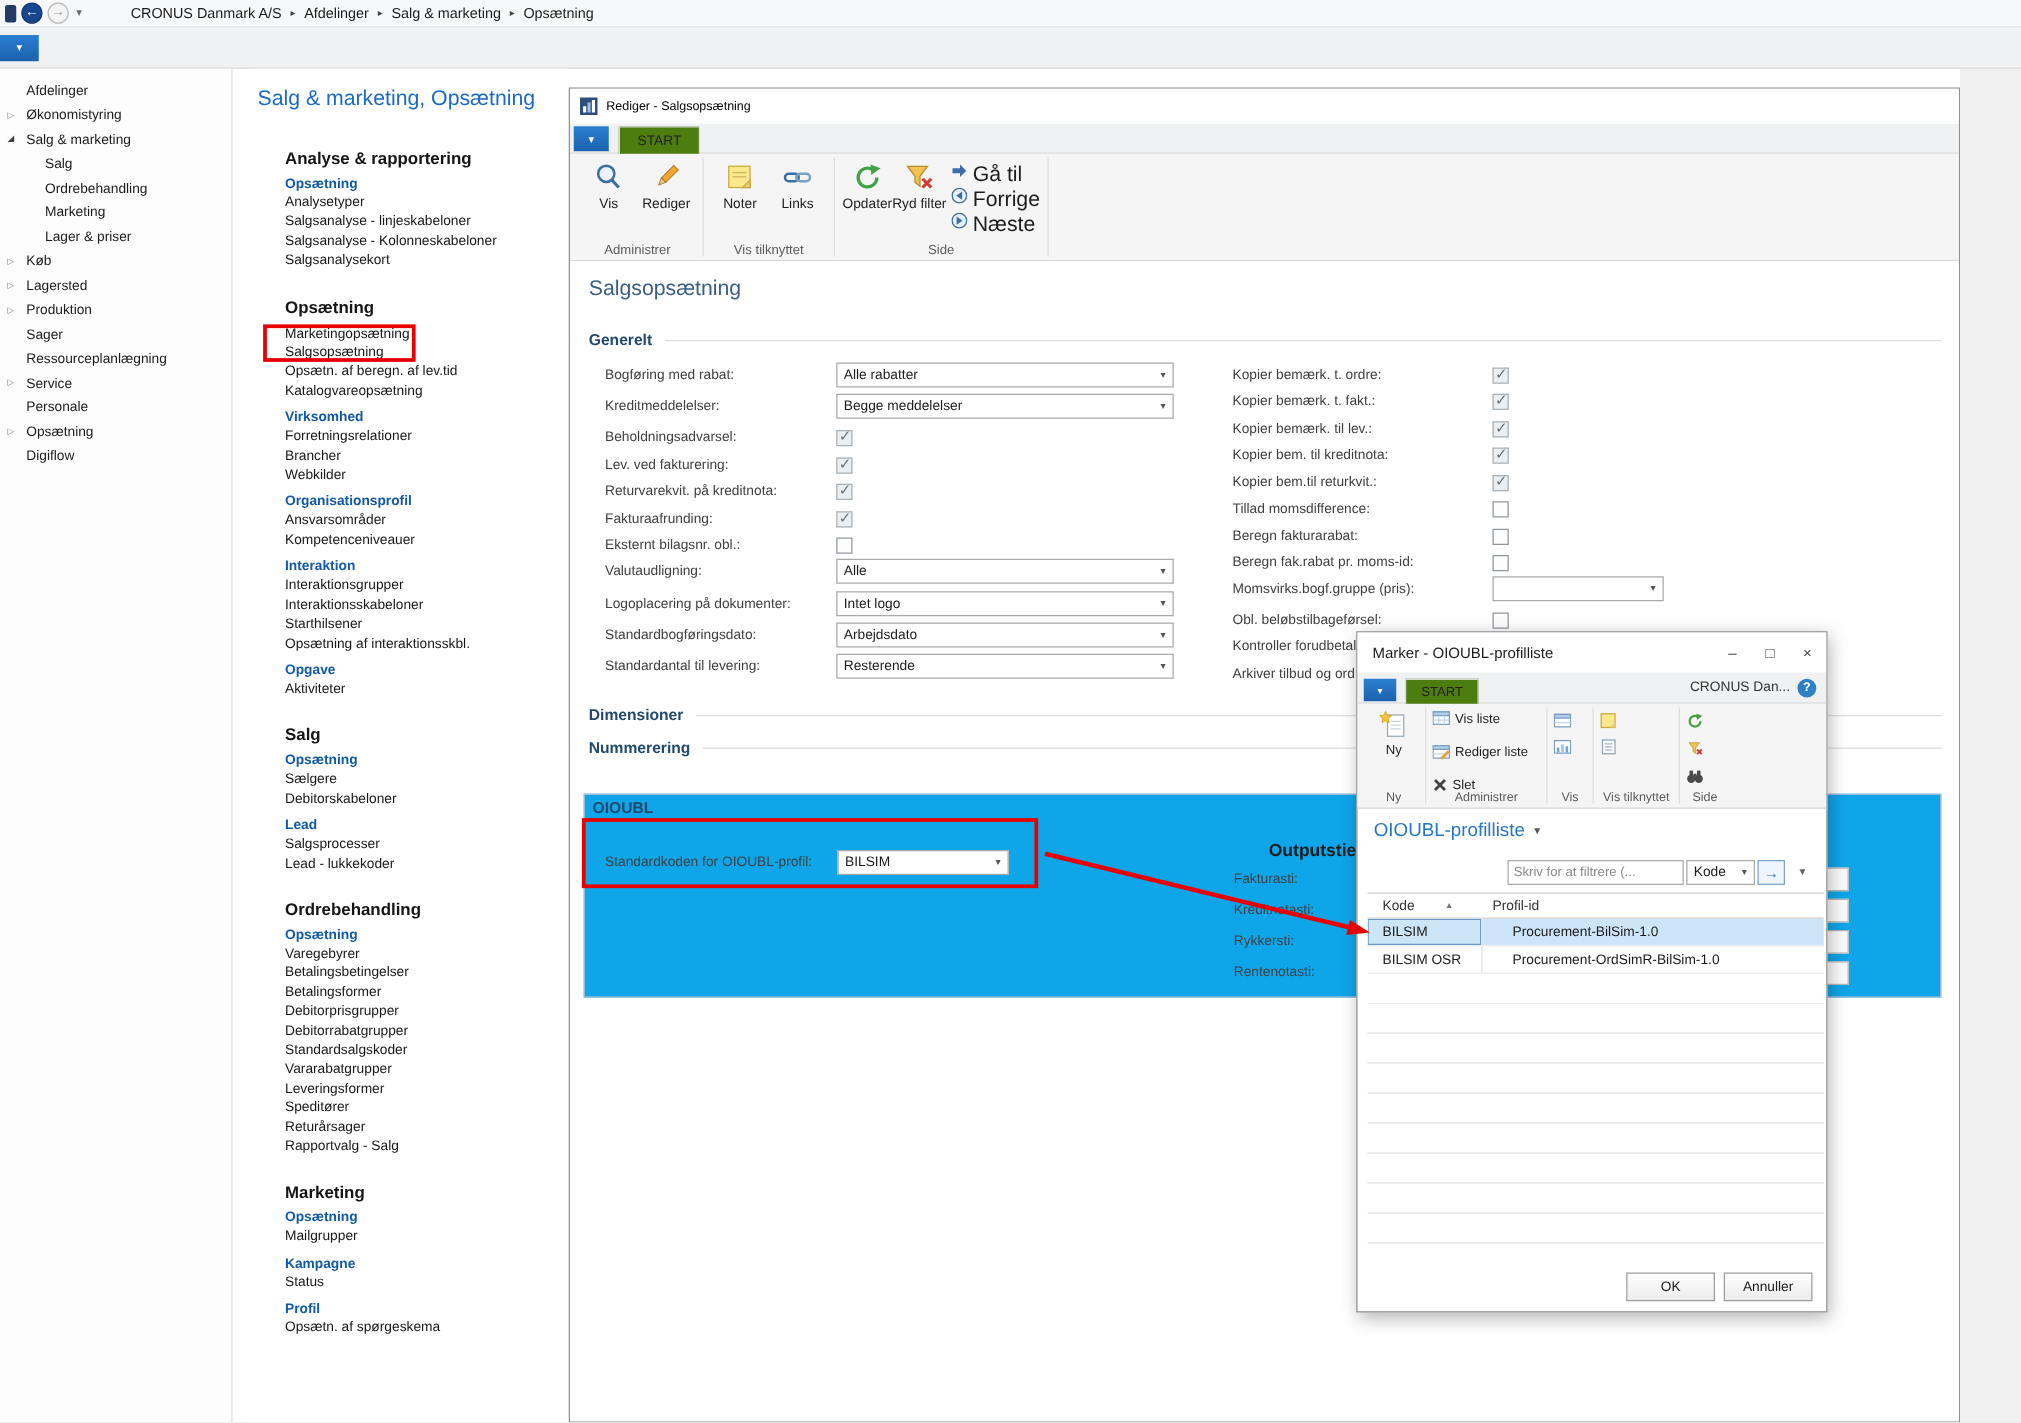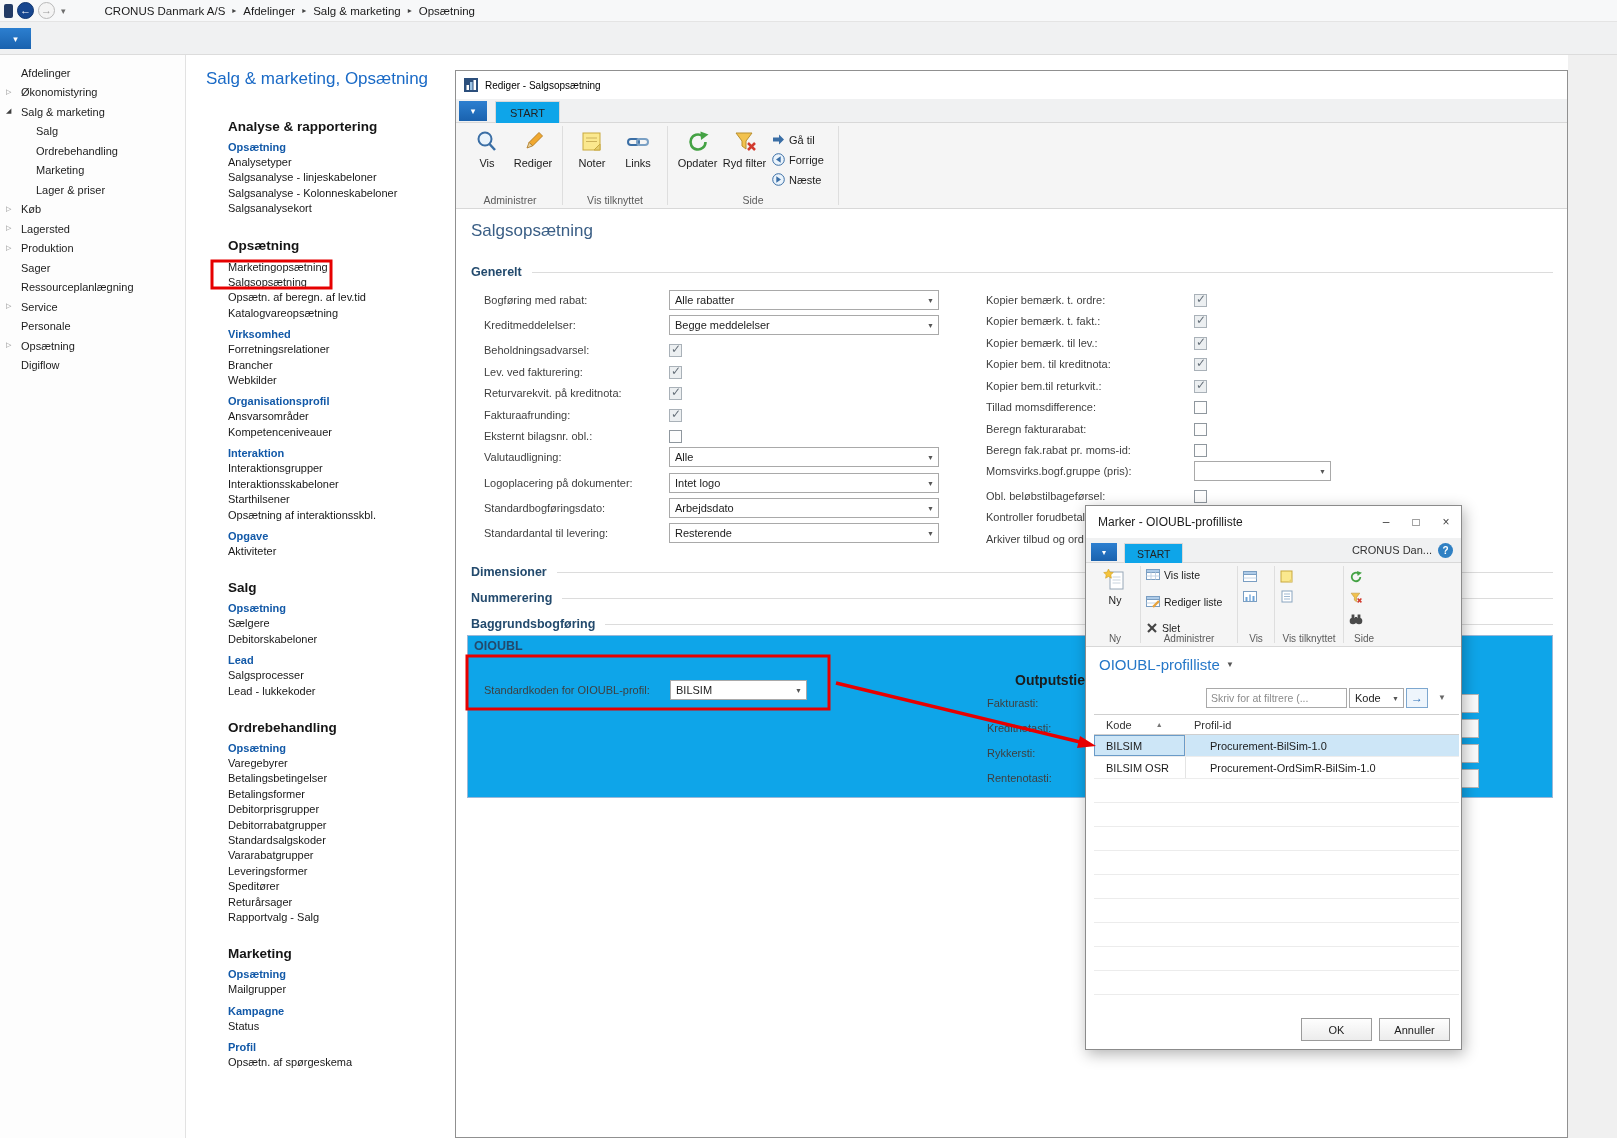--- a/index.html
+++ b/index.html
@@ -41,28 +41,28 @@
 .entry.sub{font-size:11px;font-weight:700;color:#1259a8;margin:7px 0 2px}
 .entry.link{font-size:11px;color:#181818;line-height:15.4px}
 
 
 .window{position:absolute;left:455px;top:70px;width:1113px;height:1068px;background:#fff;border:1px solid #909090;z-index:10}
 .win-titlebar{height:28px;display:flex;align-items:center;gap:6px;padding-left:7px;background:#fff}
 .win-title{font-size:10px;color:#000000}
 .win-tabrow{height:24px;background:#f0f1f2;border-bottom:1px solid #d8d8d8;display:flex;align-items:flex-end;padding-left:3px}
 .bluetab{width:28px;height:20px;background:linear-gradient(#2c7fd0,#1a62ae);color:#fff;font-size:9px;display:flex;align-items:center;justify-content:center;margin:0 8px 1px 0}
 .ribbontab{height:22px;padding:0 14px;font-size:11px;color:#222;display:flex;align-items:center}
-.ribbontab.active{background:#0ea5e9;border:1px solid #d8d8d8;border-bottom:none;margin-bottom:-1px}
+.ribbontab.active{background:#4d7c0f;border:1px solid #d8d8d8;border-bottom:none;margin-bottom:-1px}
 .ribbon{height:86px;background:#f5f5f5;border-bottom:1px solid #d8d8d8;display:flex;align-items:stretch;padding-left:2px}
 .rgroup{position:relative;display:flex;align-items:flex-start;padding:3px 6px 16px}
 .rgroup-label{position:absolute;left:0;right:0;bottom:2px;text-align:center;font-size:10.5px;color:#5b5b5b}
 .rsep{width:1px;background:#dedede;margin:3px 0}
 .bigbtn{width:47px;display:flex;flex-direction:column;align-items:center;gap:2px;padding-top:3px;font-size:11px;color:#1c1c1c;text-align:center;white-space:nowrap}
 .smallcol{display:flex;flex-direction:column;gap:1px;padding-top:4px;margin-left:4px}
-.smallbtn{display:flex;align-items:center;gap:4px;font-size:11px;color:#1c1c1c;height:19px;white-space:nowrap}
+.smallbtn{display:flex;align-items:flex-start;gap:4px;font-size:17px;color:#1c1c1c;height:19px;white-space:nowrap}
 .win-content{position:absolute;left:0;top:138px;right:0;bottom:0;background:#fff}
 .page-title{position:absolute;left:15px;top:12px;font-size:17px;color:#3a5e85}
 .fasttab{position:absolute;left:15px;right:14px;display:flex;align-items:center;gap:10px}
 .fttext{font-size:12.5px;font-weight:700;color:#234a6d;white-space:nowrap}
 .ftline{flex:1;border-top:1px solid #dcdcdc}
 .frow{position:absolute;display:flex;align-items:center;height:20px}
 .flabel{font-size:11px;color:#3f3f3f;white-space:nowrap}
 .combo{height:20px;border:1px solid #a9a9a9;background:#fff;display:flex;align-items:center;justify-content:space-between;padding:0 4px 0 5px;font-size:11px;color:#1c1c1c}
 .combo .arr{font-size:7px;color:#555;margin-left:4px}
 .checkbox{width:13px;height:13px;border:1px solid #8f979e;background:#fdfdfd;position:relative;display:inline-block}
@@ -582,24 +582,20 @@
       </div>
 
       <div class="fasttab" style="top:356px">
         <span class="fttext">Dimensioner</span>
           <span class="ftline"></span>
       </div>
       <div class="fasttab" style="top:382px">
         <span class="fttext">Nummerering</span>
           <span class="ftline"></span>
       </div>
-      <div class="fasttab" style="top:408px">
-        <span class="fttext">Baggrundsbogføring</span>
-          <span class="ftline"></span>
-      </div>
 
       <div class="oioubl">
         <div class="ft-header">OIOUBL</div>
         <div class="frow" style="top:44px;left:16px">
           <span class="flabel" style="width:186px">Standardkoden for OIOUBL-profil:</span>
           <div class="combo" style="width:137px">
               <span>BILSIM</span>
               <span class="arr">▼</span>
             </div>
         </div>

